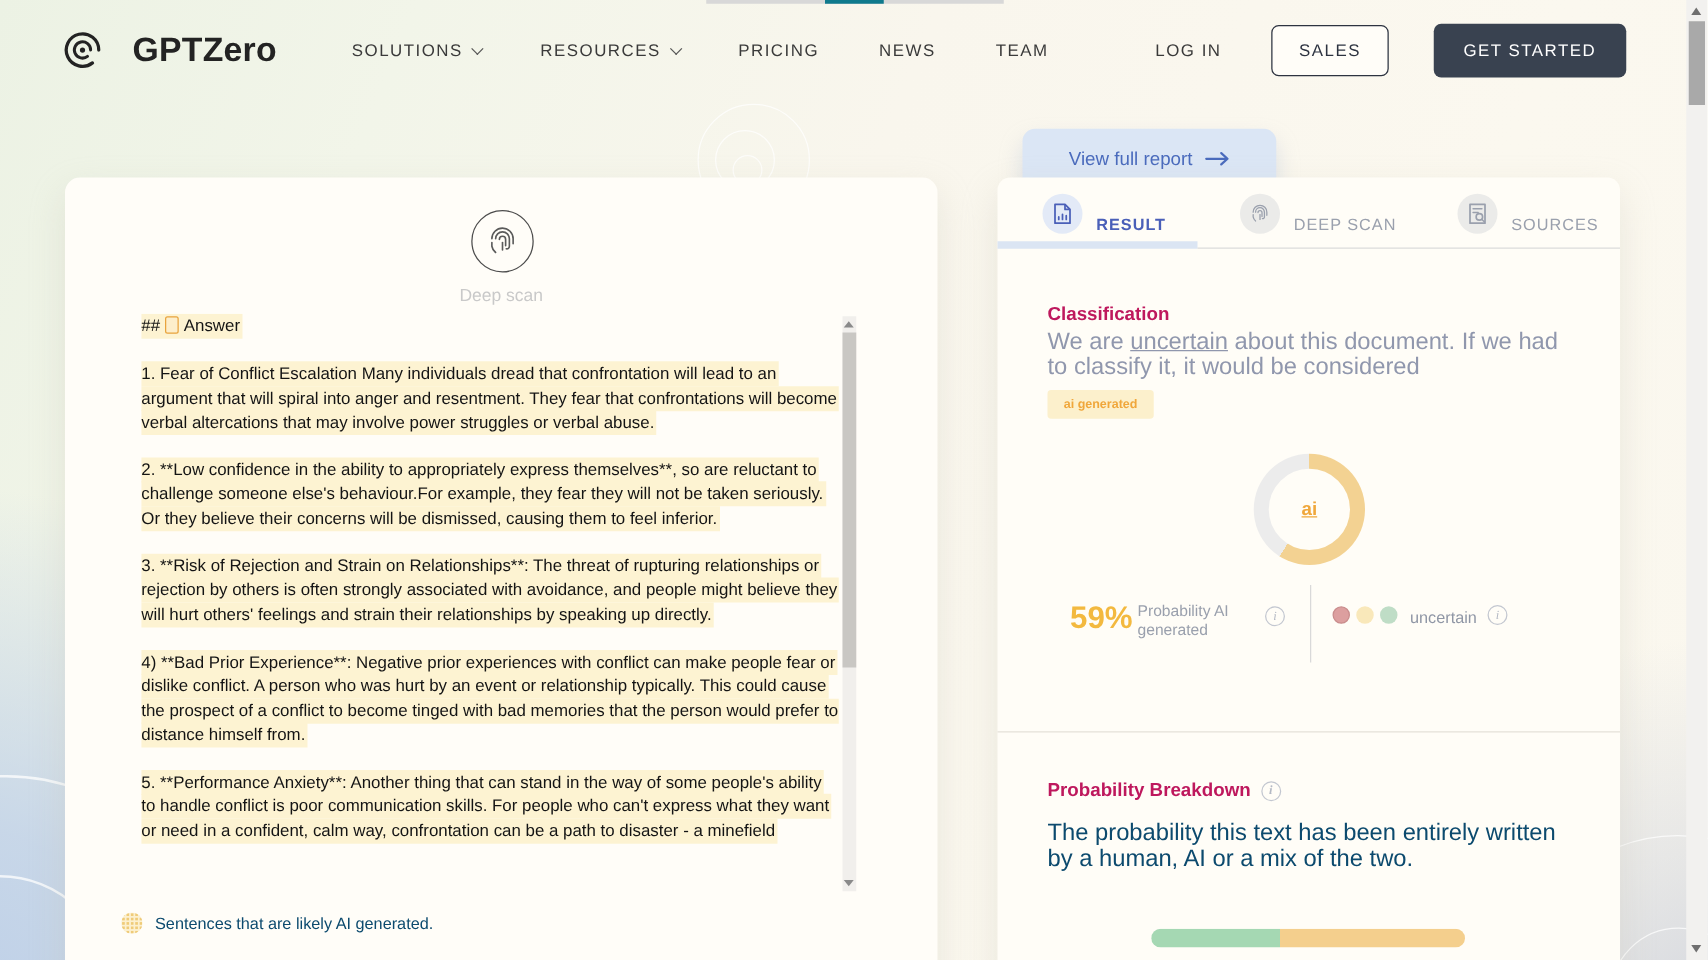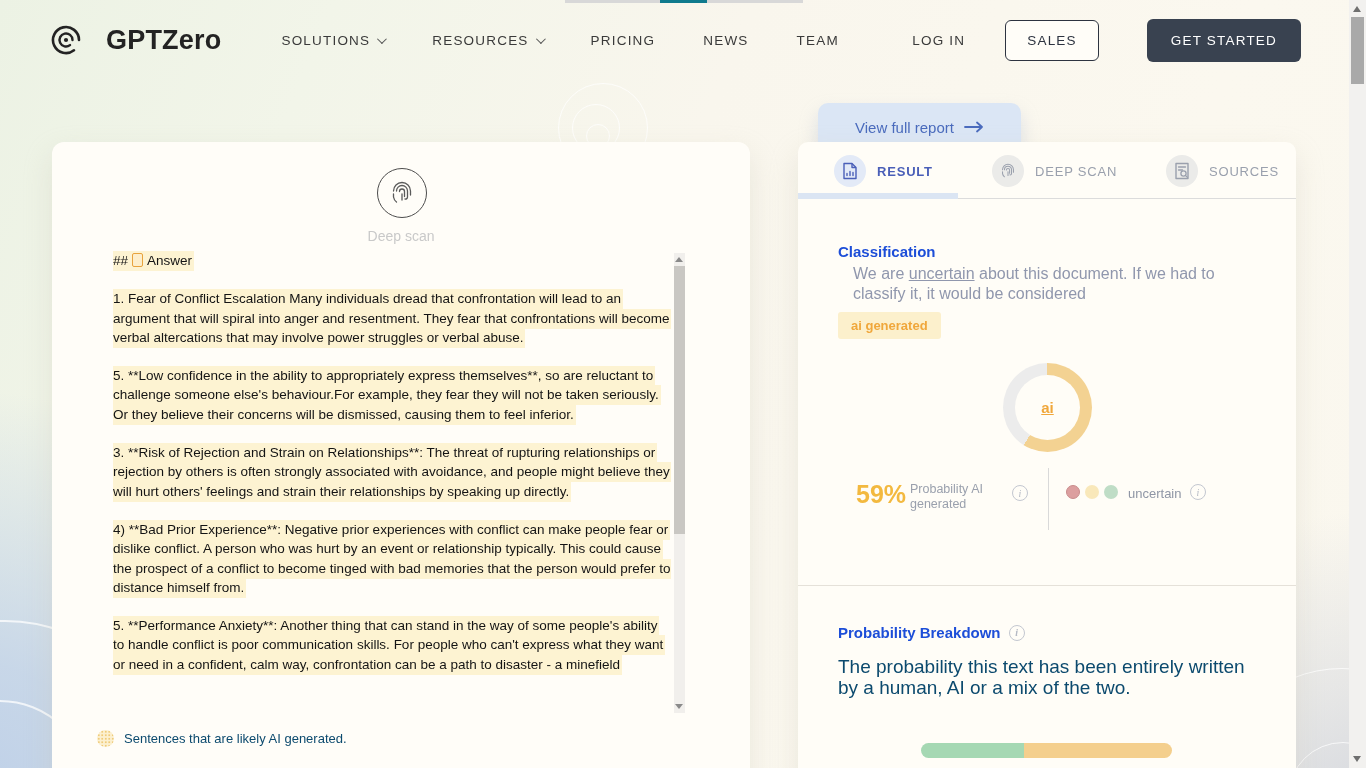--- a/index.html
+++ b/index.html
@@ -21,21 +21,21 @@
   
   .header { position:absolute; left:0; top:0; width:1350px; height:80px; display:flex; align-items:center; }
   .brand { display:flex; align-items:center; gap:10px; margin-left:48px; cursor:pointer; }
   .brand-name { font-size:27px; font-weight:bold; color:#232323; letter-spacing:.2px;margin-left:12px; }
   .nav { display:flex; align-items:center; margin-left:36px; }
   .nav-item { display:flex; align-items:center; gap:7px; font-size:13.5px; letter-spacing:1.2px; color:#3a3a3a; margin:0 24px; cursor:pointer; white-space:nowrap; }
   .chev { width:7px; height:7px; border-right:1.5px solid #555; border-bottom:1.5px solid #555; transform:rotate(45deg) translateY(-2px); }
   .header-right { margin-left:auto; display:flex; align-items:center; margin-right:49px; }
   .login { font-size:13.5px; letter-spacing:1.2px; color:#3a3a3a; margin-right:40px; cursor:pointer; }
   .btn-sales { font-size:13.5px; letter-spacing:1.2px; color:#2d3340; background:#fffdf8; border:1.5px solid #2d3340; border-radius:6px; padding:12px 21px; cursor:pointer; }
-  .btn-start { font-size:13.5px; letter-spacing:1.2px; color:#ffffff; background:#394250; border:none; border-radius:6px; padding:14px 24px; margin-left:48px; cursor:pointer; }
+  .btn-start { font-size:13.5px; letter-spacing:1.2px; color:#ffffff; background:#394250; border:none; border-radius:6px; padding:14px 24px; margin-left:36px; cursor:pointer; }
 
   
   .doc-card { position:absolute; left:52px; top:142px; width:698px; height:680px; background:#fffdf8; border-radius:12px; box-shadow:0 12px 28px rgba(195,192,175,.3); }
   .fp-circle { position:absolute; left:325px; top:26px; width:50px; height:50px; border:1.6px solid #4d4d4d; border-radius:50%; display:flex; align-items:center; justify-content:center; }
   .deepscan-label { position:absolute; left:0; top:86px; width:100%; text-align:center; font-size:14px; color:#c9c9c9; }
   .doc-text { position:absolute; left:61px; top:109px; width:558px; height:462px; overflow:hidden; font-size:13.5px; line-height:19.3px; color:#141414; }
   .para { margin-bottom:19px; }
   .hl { background:#fdf3d2; padding:2px 2px 3px 0; box-decoration-break:clone; -webkit-box-decoration-break:clone; }
   .emoji-box { display:inline-block; width:11px; height:14px; border:1.2px solid #e8a33d; background:#fdeecb; border-radius:2px; margin:0 4px; vertical-align:-2px; }
 
@@ -48,34 +48,34 @@
   .doc-legend { position:absolute; left:45px; top:588px; display:flex; align-items:center; gap:10px; }
   .legend-dot { width:17px; height:17px; border-radius:50%; background-color:#fcf0cf; background-image:radial-gradient(#efcb79 1px, transparent 1.2px); background-size:3.5px 3.5px; }
   .doc-legend span { font-size:13px; color:#0c4a6e; }
 
   
   .view-report { position:absolute; left:818px; top:103px; width:203px; height:48px; background:#dbe6f5; border-radius:10px; display:flex; align-items:center; justify-content:center; gap:10px; z-index:1; cursor:pointer; box-shadow:0 10px 18px rgba(175,188,212,.4); }
   .view-report span { font-size:15px; color:#4a6bbd; }
 
   
   .report-card { position:absolute; left:798px; top:142px; width:498px; height:680px; background:#fffdf7; border-radius:10px; box-shadow:0 12px 28px rgba(195,192,175,.3); z-index:2; }
-  .tab { position:absolute; top:13px; display:flex; align-items:center; gap:11px; cursor:pointer; }
+  .tab { position:absolute; top:13px; display:flex; align-items:flex-end; gap:11px; cursor:pointer; }
   .tab-icon { width:32px; height:32px; border-radius:50%; display:flex; align-items:center; justify-content:center; }
   .tab-icon.active { background:#e3eaf7; }
   .tab-icon.idle { background:#ebebe9; }
   .tab-label { font-size:13px; letter-spacing:.8px; font-weight:bold; }
   .tab-label.active { color:#4a5fb8; }
   .tab-label.idle { color:#9aa0ad; font-weight:normal; }
   .tab-strip { position:absolute; left:0; top:51px; width:160px; height:6px; background:#dbe5f3; }
   .tab-line { position:absolute; left:160px; right:0; top:56px; height:1px; background:#dcdcdc; }
 
-  .sec-title { position:absolute; left:40px; font-size:15px; font-weight:bold; color:#1d4ed8; display:flex; align-items:center; gap:8px; }
-  .class-text { position:absolute; left:40px; top:122px; width:414px; font-size:16px; line-height:20px; color:#9097ad;margin-left:15px; }
+  .sec-title { position:absolute; left:40px; font-size:15px; font-weight:bold; color:#be185d; display:flex; align-items:center; gap:8px; }
+  .class-text { position:absolute; left:40px; top:122px; width:414px; font-size:19px; line-height:20px; color:#9097ad; }
   .class-text u { text-decoration:underline; }
-  .badge { position:absolute; left:40px; top:170px; background:#fcf0cc; color:#f0a73b; font-size:13px; font-weight:bold; padding:6px 13px; border-radius:3px; }
+  .badge { position:absolute; left:40px; top:170px; background:#fcf0cc; color:#f0a73b; font-size:10px; font-weight:bold; padding:6px 13px; border-radius:3px; }
 
   .donut { position:absolute; left:205px; top:221px; width:89px; height:89px; border-radius:50%; }
   .donut-hole { position:absolute; left:12px; top:12px; width:65px; height:65px; border-radius:50%; background:#fffdf7; display:flex; align-items:center; justify-content:center; }
   .donut-hole b { color:#f0a73b; font-size:15px;text-decoration:underline; }
 
   .prob-row { position:absolute; left:0; top:330px; width:100%; height:64px; }
   .prob-pct { position:absolute; left:58px; top:8px; font-size:25px; font-weight:bold; color:#f3b93f; }
   .prob-label { position:absolute; left:112px; top:10px; width:112px; font-size:12.5px; line-height:15px; color:#9aa0ad; }
   .info { width:16px; height:16px; border:1.2px solid #c3c7d0; border-radius:50%; color:#b4b9c4; font-size:10px; display:inline-flex; align-items:center; justify-content:center; font-family:"Liberation Serif",serif; font-style:italic; cursor:pointer; }
   .info::after { content:"i"; }
@@ -156,21 +156,21 @@
         <path d="M14 15 v6"></path>
         <path d="M5.5 15 v3 a8 8 0 0 0 3 5"></path>
       </g>
     </svg>
   </div>
   <div class="deepscan-label">Deep scan</div>
 
   <div class="doc-text">
     <div class="para"><span class="hl"><span>##</span><span class="emoji-box"></span><span>Answer</span></span></div>
     <div class="para"><span class="hl">1. Fear of Conflict Escalation Many individuals dread that confrontation will lead to an argument that will spiral into anger and resentment. They fear that confrontations will become verbal altercations that may involve power struggles or verbal abuse.</span></div>
-    <div class="para"><span class="hl">5. **Low confidence in the ability to appropriately express themselves**, so are reluctant to challenge someone else's behaviour.For example, they fear they will not be taken seriously. Or they believe their concerns will be dismissed, causing them to feel inferior.</span></div>
+    <div class="para"><span class="hl">2. **Low confidence in the ability to appropriately express themselves**, so are reluctant to challenge someone else's behaviour.For example, they fear they will not be taken seriously. Or they believe their concerns will be dismissed, causing them to feel inferior.</span></div>
     <div class="para"><span class="hl">3. **Risk of Rejection and Strain on Relationships**: The threat of rupturing relationships or rejection by others is often strongly associated with avoidance, and people might believe they will hurt others' feelings and strain their relationships by speaking up directly.</span></div>
     <div class="para"><span class="hl">4) **Bad Prior Experience**: Negative prior experiences with conflict can make people fear or dislike conflict. A person who was hurt by an event or relationship typically. This could cause the prospect of a conflict to become tinged with bad memories that the person would prefer to distance himself from.</span></div>
     <div class="para"><span class="hl">5. **Performance Anxiety**: Another thing that can stand in the way of some people's ability to handle conflict is poor communication skills. For people who can't express what they want or need in a confident, calm way, confrontation can be a path to disaster - a minefield</span></div>
   </div>
 
   <div class="doc-scroll">
     <div class="tri-up"></div>
     <div class="thumb"></div>
     <div class="tri-down"></div>
   </div>

